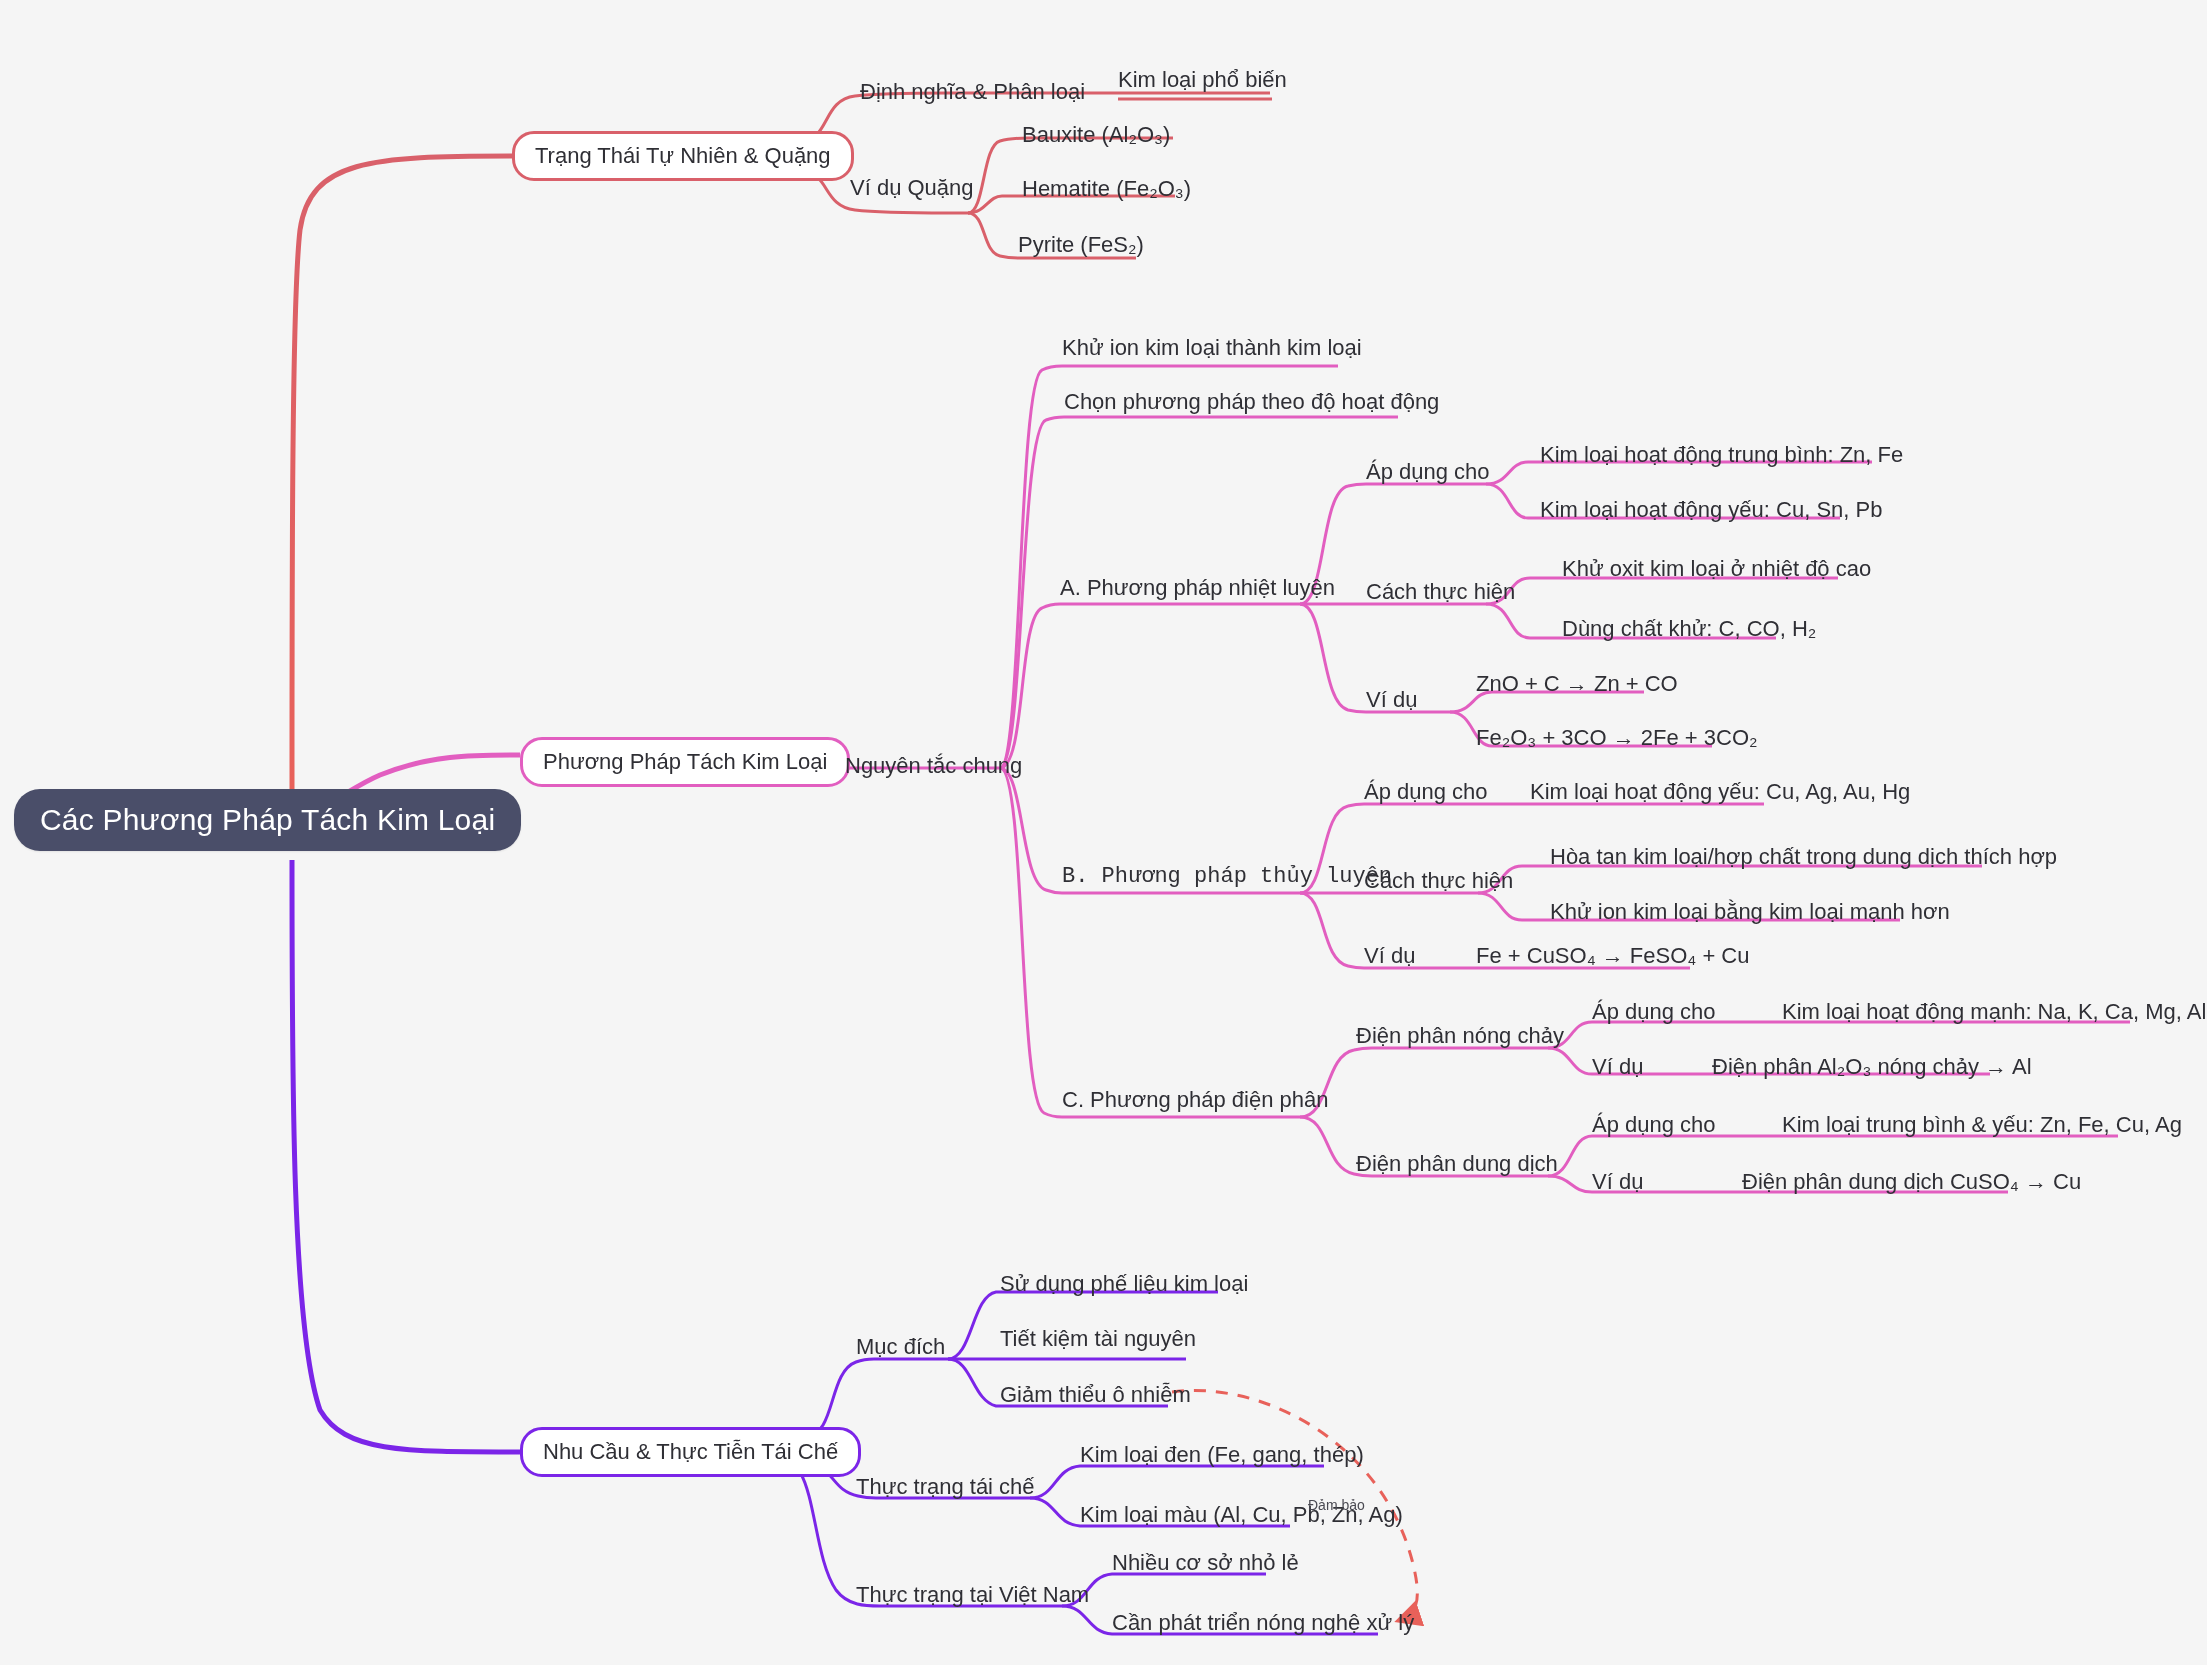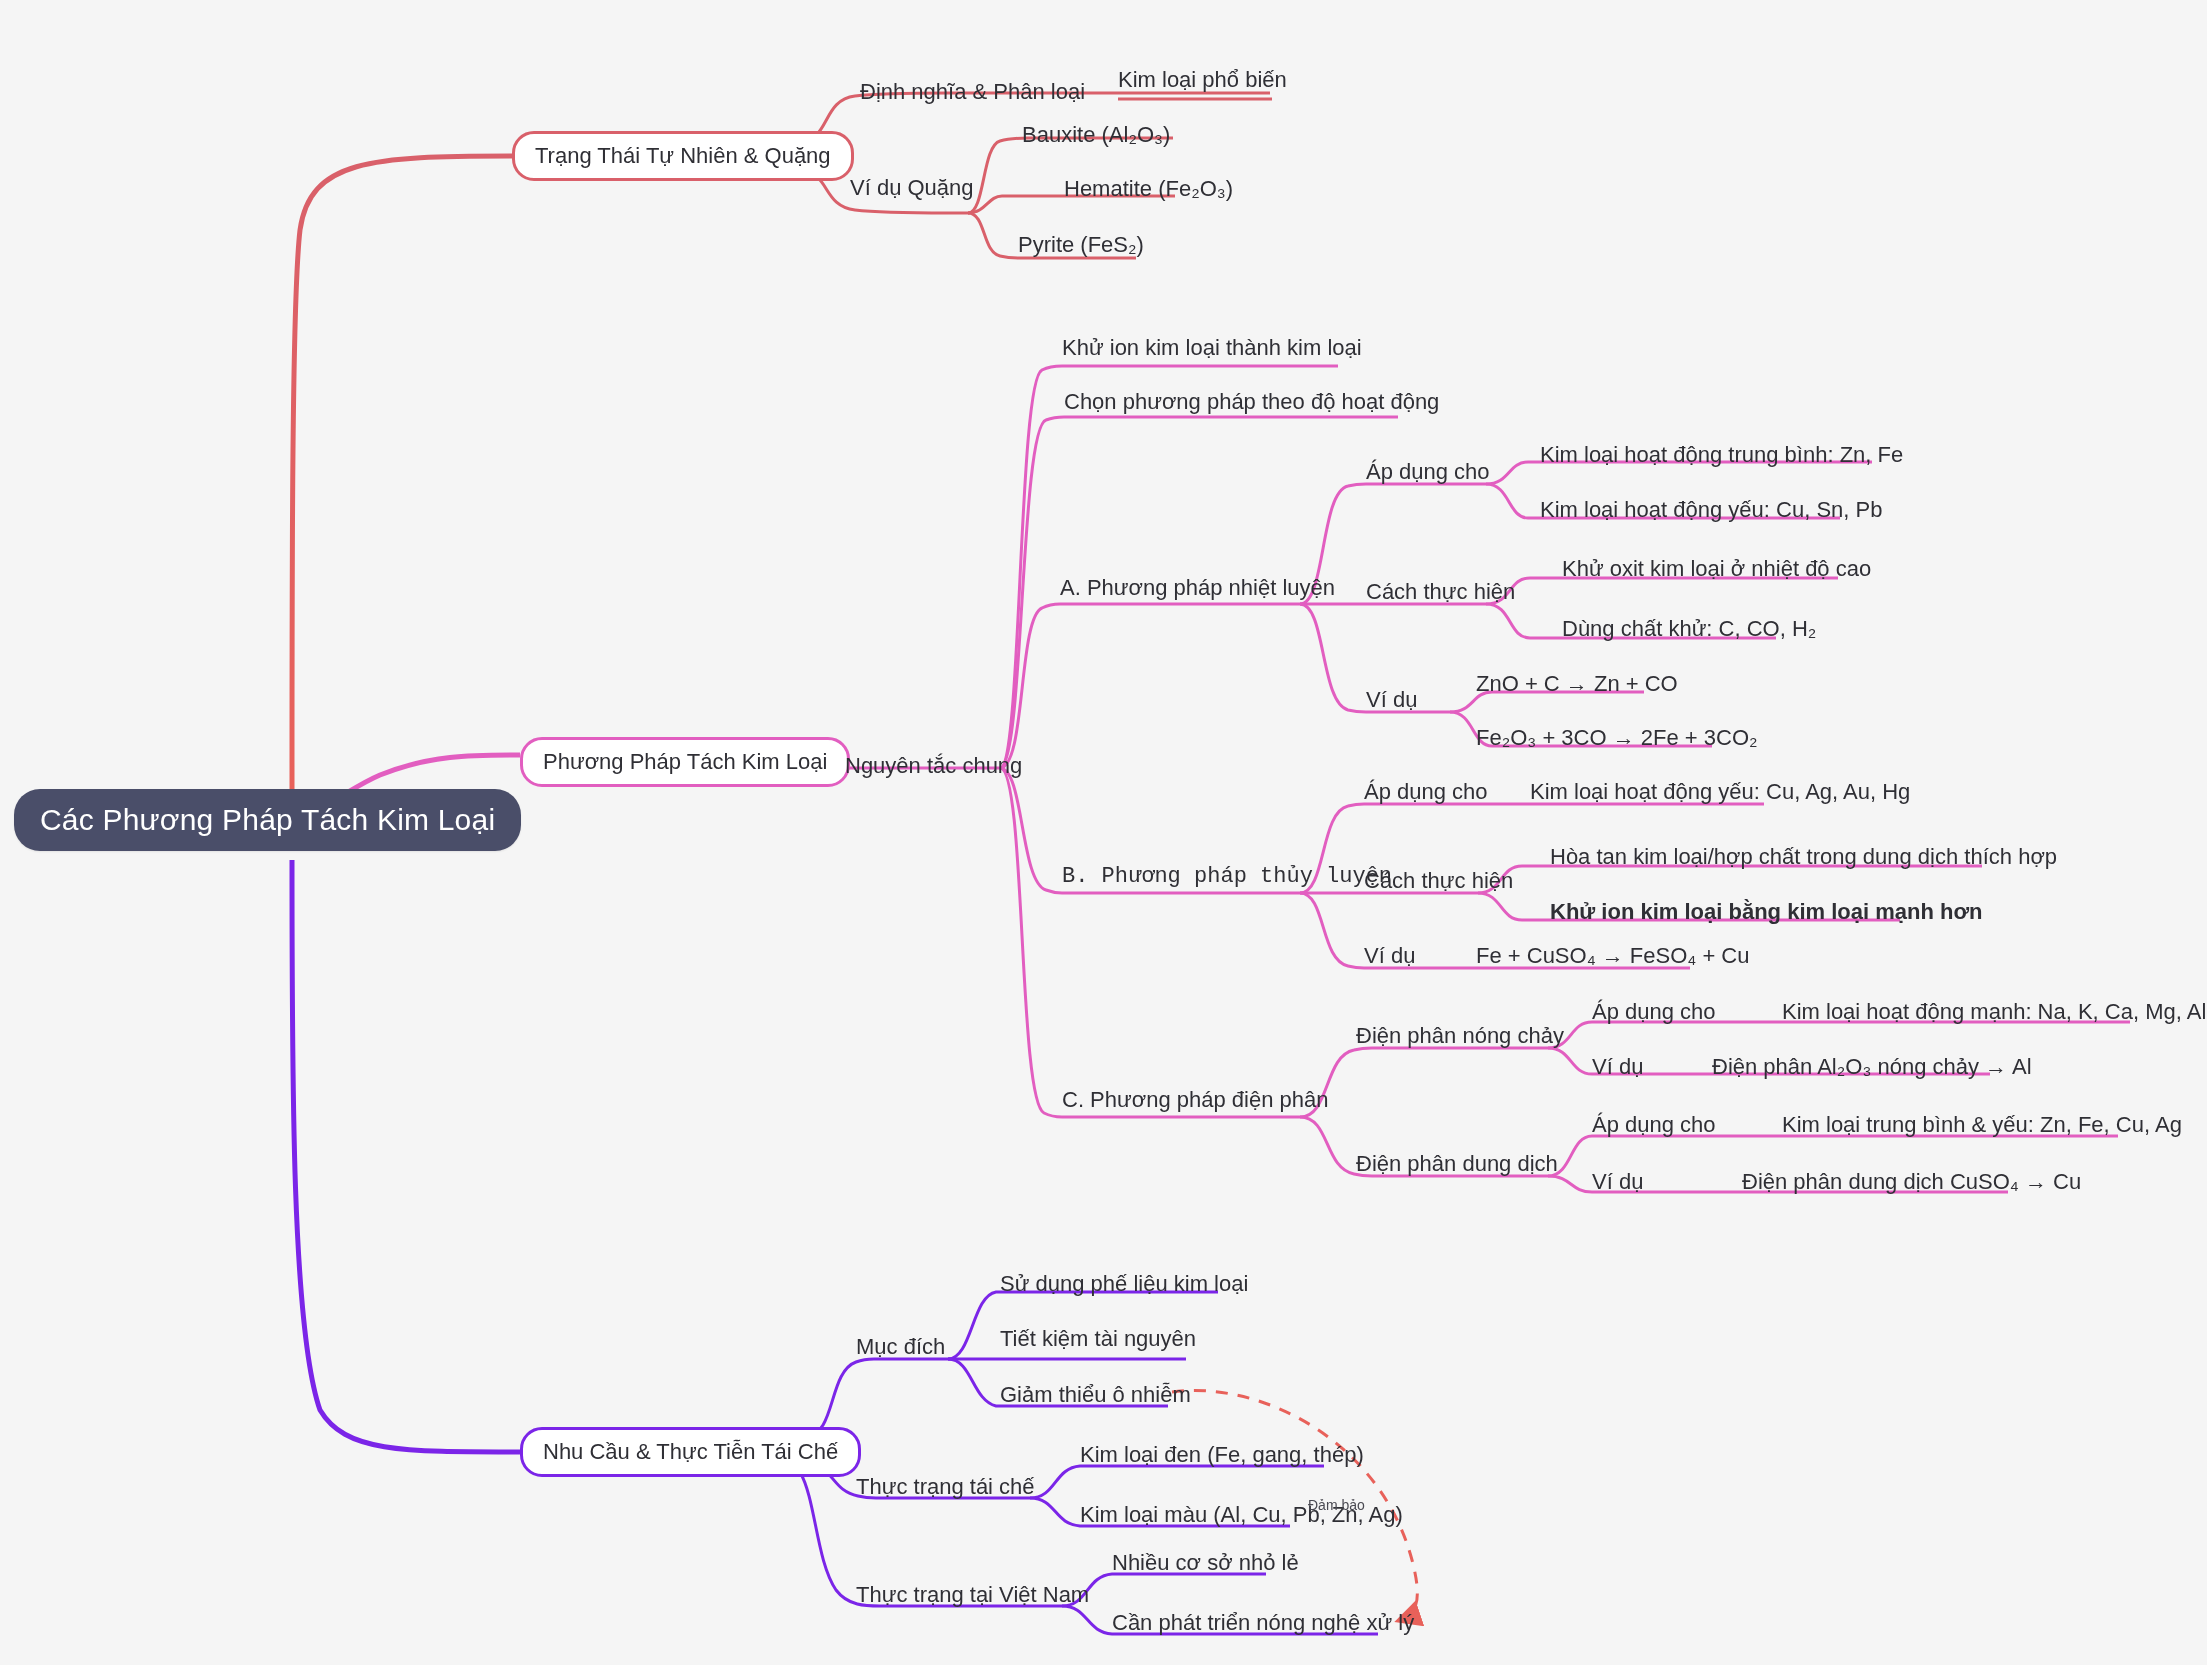--- a/index.html
+++ b/index.html
@@ -163,21 +163,21 @@
     <path d="M1172,1392 C1260,1380 1380,1440 1412,1560 C1422,1598 1418,1614 1400,1620" fill="none" stroke="#e8615a" stroke-width="3" stroke-dasharray="12 10" marker-end="url(#arrowRel)"></path>
   </svg>
 
   <div class="node pill red" style="left:512px;top:156px;transform:translateY(-50%);">Trạng Thái Tự Nhiên &amp; Quặng</div>
 
   <div class="node root" style="left:14px;top:820px;transform:translateY(-50%);">Các Phương Pháp Tách Kim Loại</div>
   <div class="node txt" style="left:860px;top:80px;">Định nghĩa &amp; Phân loại</div>
   <div class="node txt" style="left:1118px;top:68px;">Kim loại phổ biến</div>
   <div class="node txt" style="left:850px;top:176px;">Ví dụ Quặng</div>
   <div class="node txt" style="left:1022px;top:123px;">Bauxite (Al₂O₃)</div>
-  <div class="node txt" style="left:1022px;top:177px;margin-left:42px;">Hematite (Fe₂O₃)</div>
+  <div class="node txt" style="left:1022px;top:177px;">Hematite (Fe₂O₃)</div>
   <div class="node txt" style="left:1018px;top:233px;">Pyrite (FeS₂)</div>
 
   <div class="node pill pink" style="left:520px;top:762px;transform:translateY(-50%);">Phương Pháp Tách Kim Loại</div>
   <div class="node txt" style="left:845px;top:754px;">Nguyên tắc chung</div>
 
   <div class="node txt" style="left:1062px;top:336px;">Khử ion kim loại thành kim loại</div>
   <div class="node txt" style="left:1064px;top:390px;">Chọn phương pháp theo độ hoạt động</div>
 
   <div class="node txt" style="left:1060px;top:576px;">A. Phương pháp nhiệt luyện</div>
   <div class="node txt" style="left:1366px;top:460px;">Áp dụng cho</div>
@@ -188,21 +188,21 @@
   <div class="node txt" style="left:1562px;top:617px;">Dùng chất khử: C, CO, H₂</div>
   <div class="node txt" style="left:1366px;top:688px;">Ví dụ</div>
   <div class="node txt" style="left:1476px;top:672px;">ZnO + C → Zn + CO</div>
   <div class="node txt" style="left:1476px;top:726px;">Fe₂O₃ + 3CO → 2Fe + 3CO₂</div>
 
   <div class="node txt" style="left:1062px;top:865px;font-family:Liberation Mono, monospace;">B. Phương pháp thủy luyện</div>
   <div class="node txt" style="left:1364px;top:780px;">Áp dụng cho</div>
   <div class="node txt" style="left:1530px;top:780px;">Kim loại hoạt động yếu: Cu, Ag, Au, Hg</div>
   <div class="node txt" style="left:1364px;top:869px;">Cách thực hiện</div>
   <div class="node txt" style="left:1550px;top:845px;text-align:center;">Hòa tan kim loại/hợp chất trong dung dịch thích hợp</div>
-  <div class="node txt" style="left:1550px;top:900px;font-weight:bold;">Khử ion kim loại bằng kim loại mạnh hơn</div>
+  <div class="node txt" style="left:1550px;top:900px;">Khử ion kim loại bằng kim loại mạnh hơn</div>
   <div class="node txt" style="left:1364px;top:944px;">Ví dụ</div>
   <div class="node txt" style="left:1476px;top:944px;">Fe + CuSO₄ → FeSO₄ + Cu</div>
 
   <div class="node txt" style="left:1062px;top:1088px;">C. Phương pháp điện phân</div>
   <div class="node txt" style="left:1356px;top:1024px;">Điện phân nóng chảy</div>
   <div class="node txt" style="left:1592px;top:1000px;">Áp dụng cho</div>
   <div class="node txt" style="left:1782px;top:1000px;">Kim loại hoạt động mạnh: Na, K, Ca, Mg, Al</div>
   <div class="node txt" style="left:1592px;top:1055px;">Ví dụ</div>
   <div class="node txt" style="left:1712px;top:1055px;">Điện phân Al₂O₃ nóng chảy → Al</div>
   <div class="node txt" style="left:1356px;top:1152px;">Điện phân dung dịch</div>

